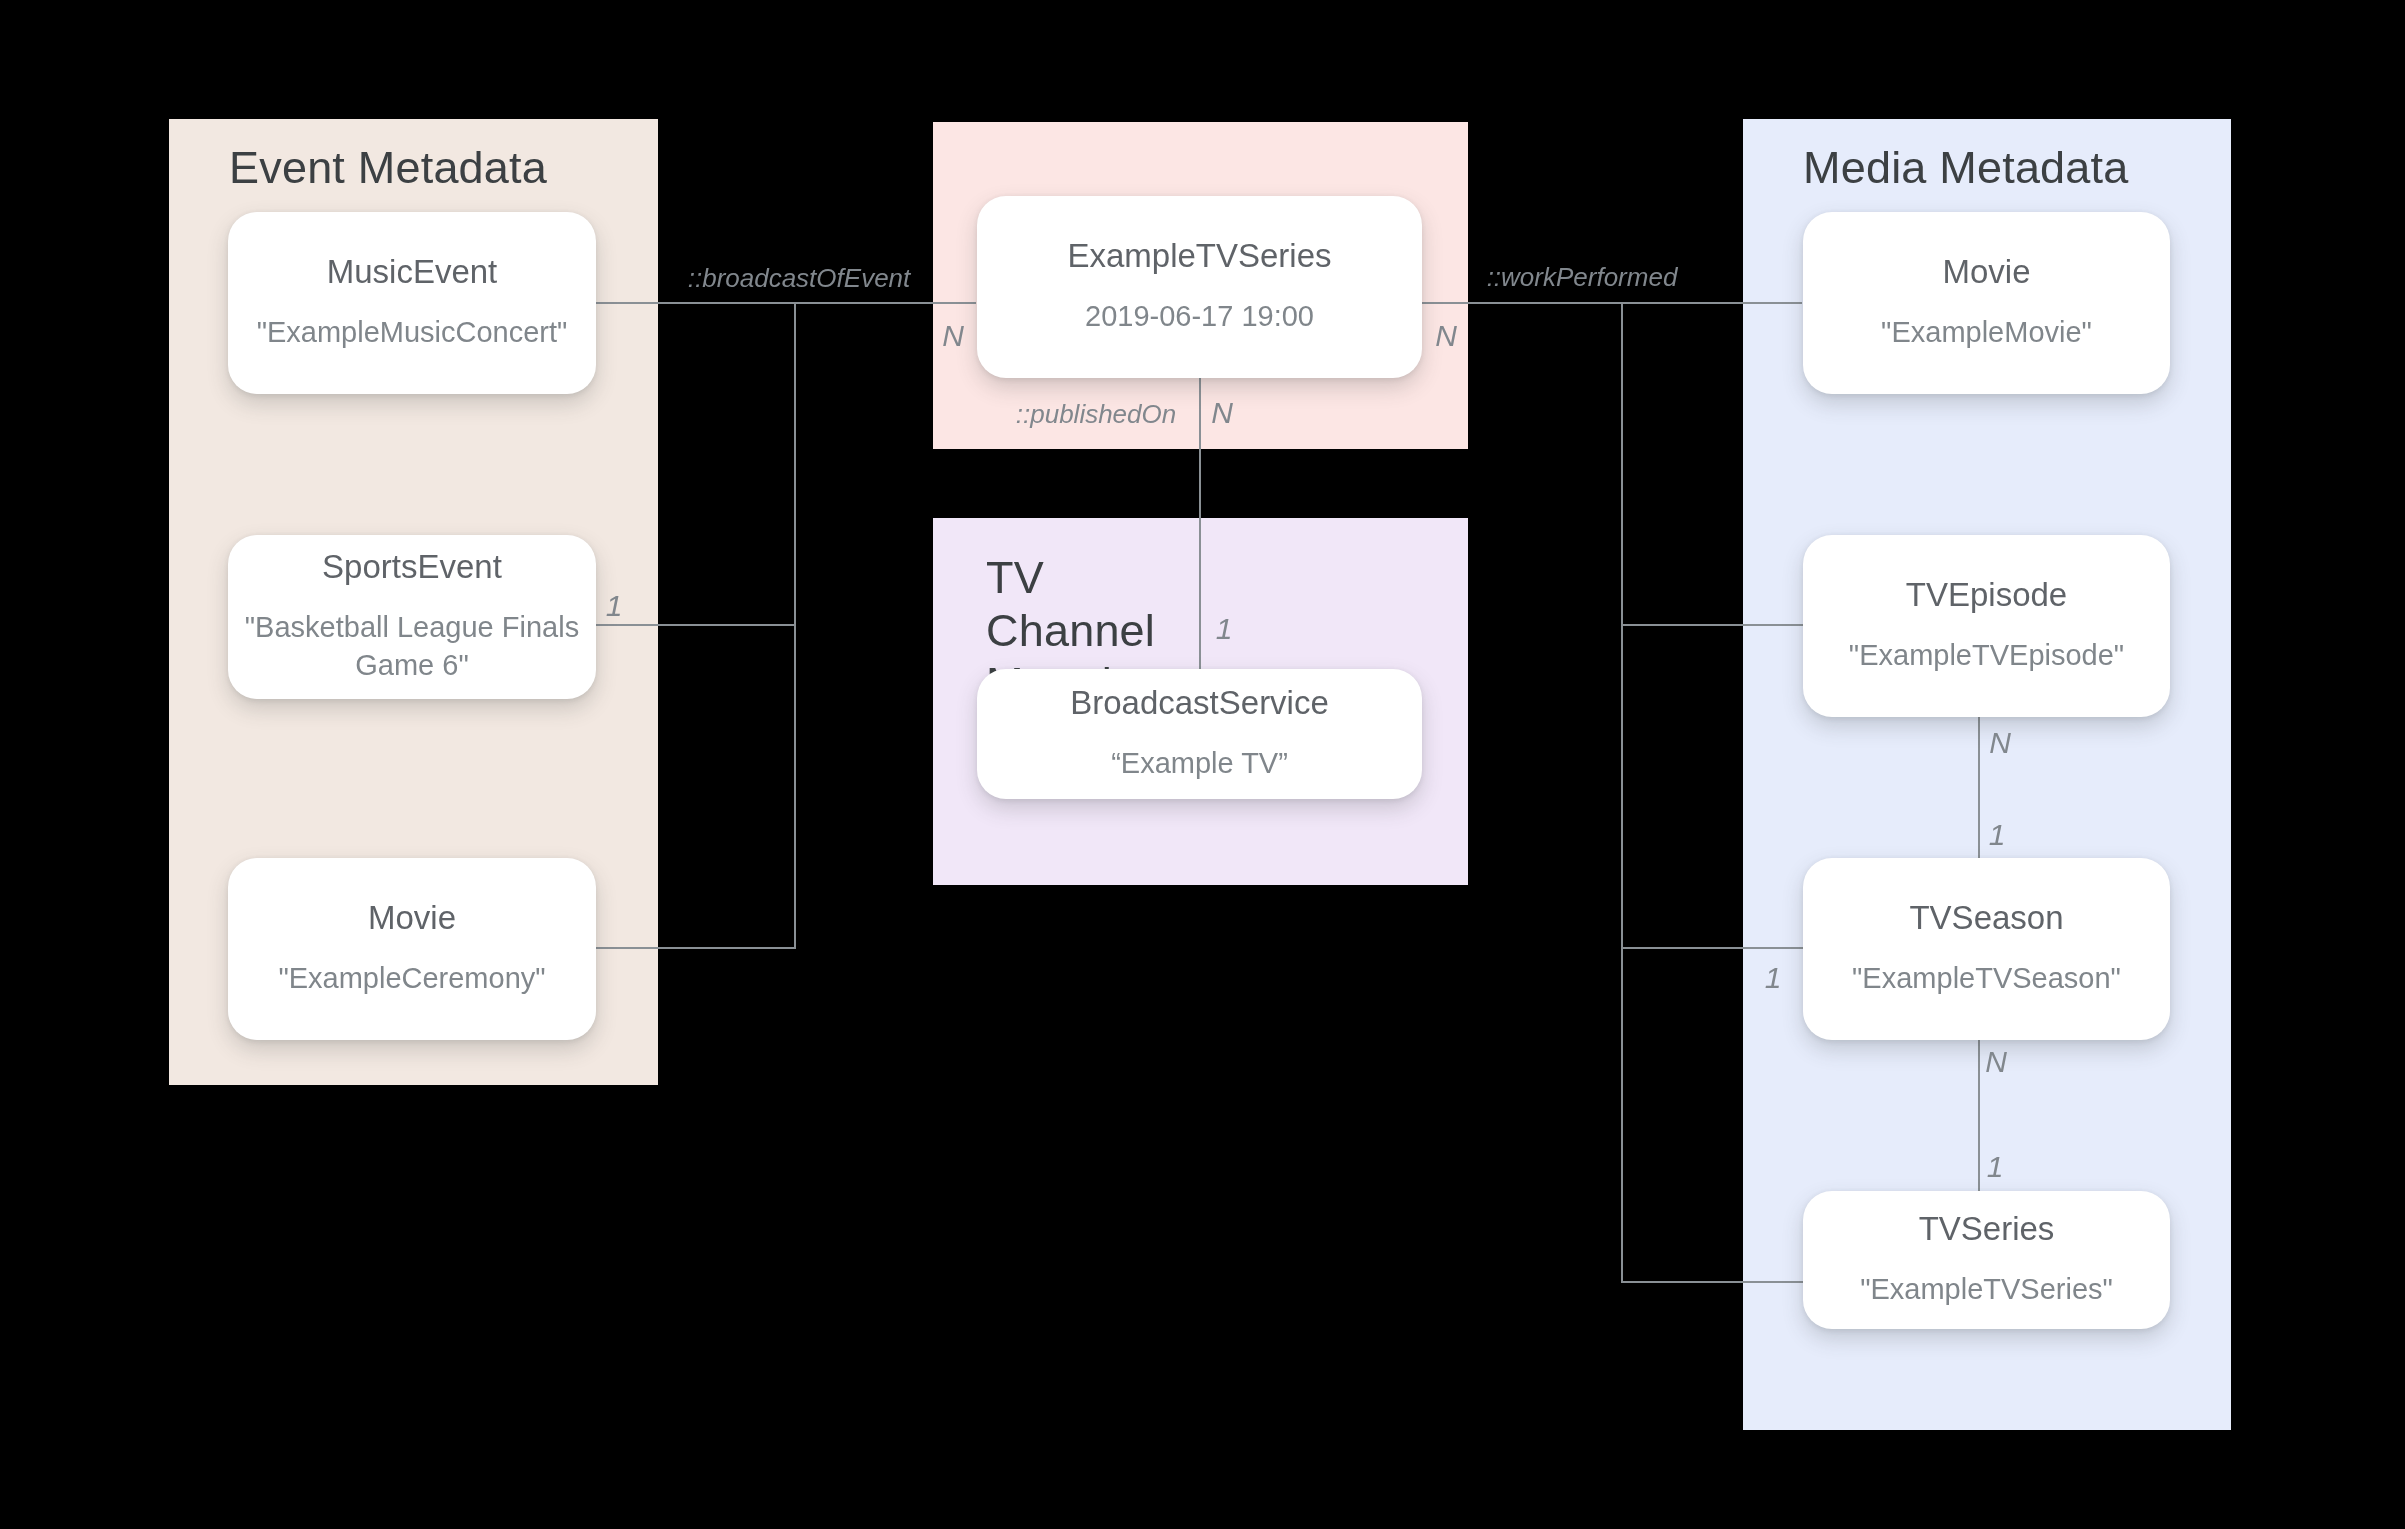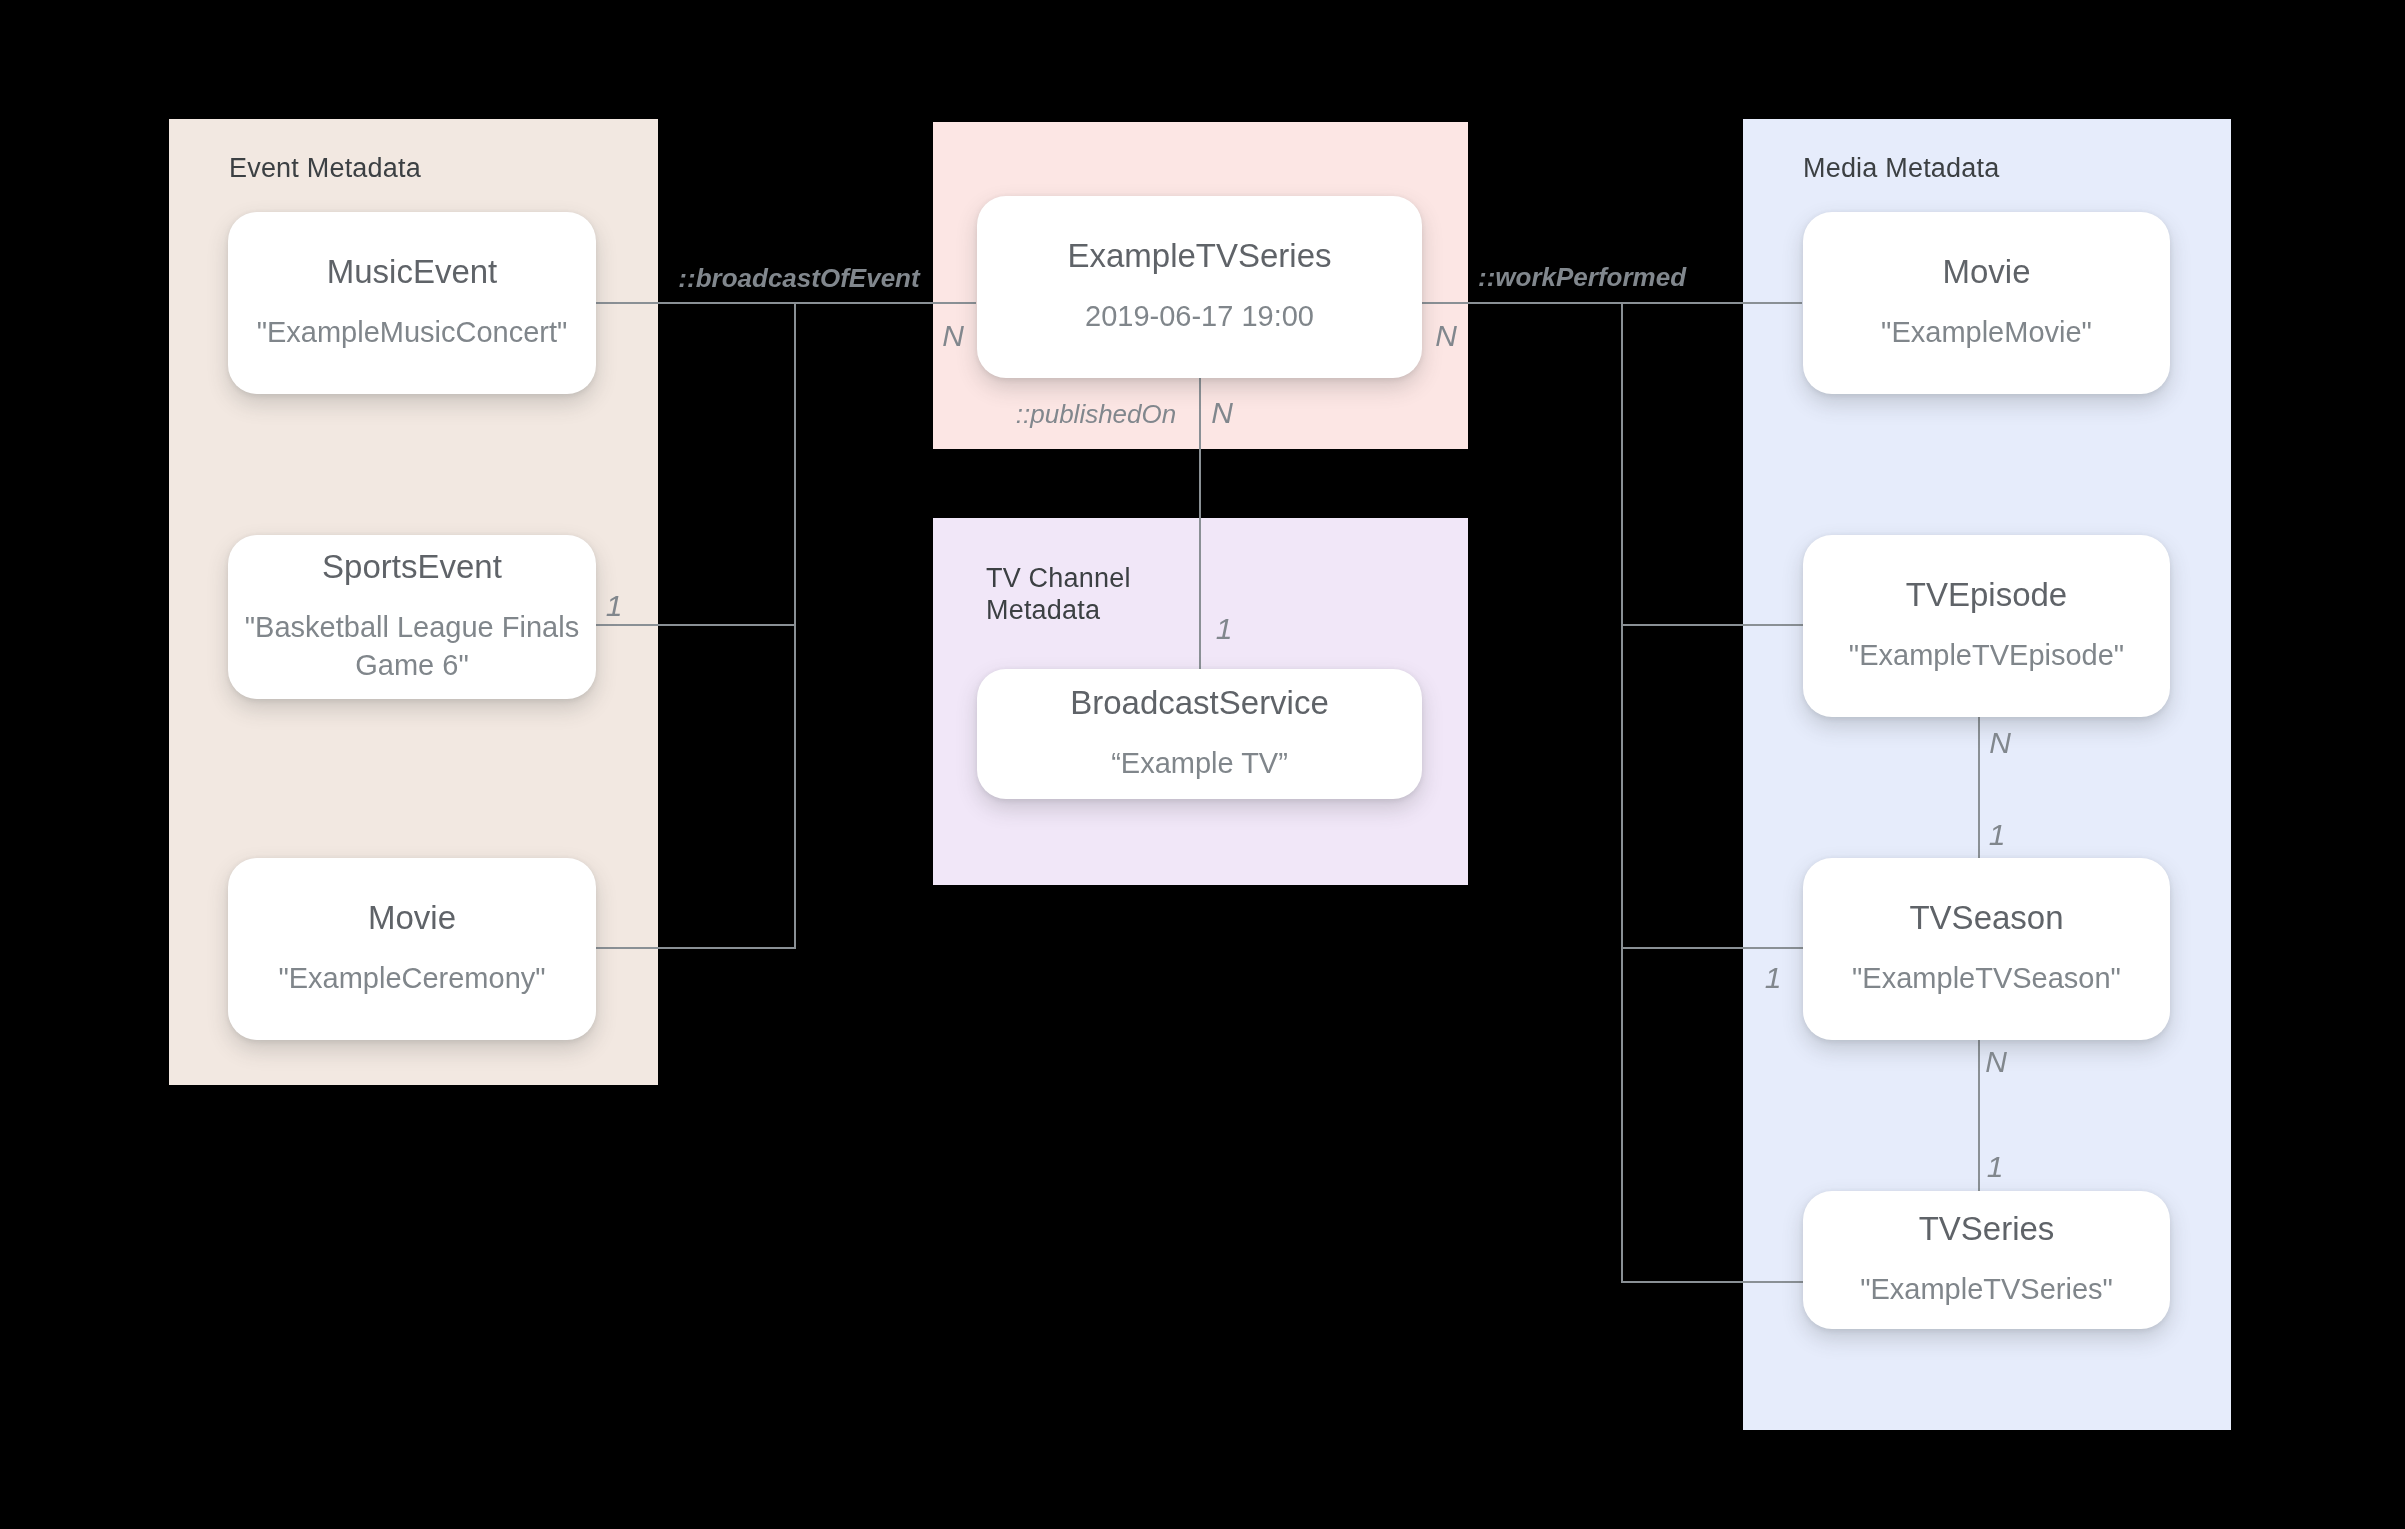--- a/index.html
+++ b/index.html
@@ -18,26 +18,25 @@
 
   
   .group { position: absolute; }
   .group-event    { left: 169px;  top: 119px; width: 489px; height: 966px; background: #f2e8e1; }
   .group-bcast    { left: 933px;  top: 122px; width: 535px; height: 327px;  background: #fce6e4; }
   .group-channel  { left: 933px;  top: 518px; width: 535px; height: 367px;  background: #f1e7f8; }
   .group-media    { left: 1743px; top: 119px; width: 488px; height: 1311px; background: #e6ecfb; }
 
   .group-title {
     position: absolute;
-    font-size: 27px;
+    font-size: 45px;
     font-weight: 400;
     line-height: 1.18;
     color: #3c4043;
     letter-spacing: 0.2px;
-    margin-top: 12px;
   }
   .title-event   { left: 229px;  top: 141px; }
   .title-channel { left: 986px; top: 551px; width: 239px; }
   .title-media   { left: 1803px; top: 141px; }
 
   
   .line { position: absolute; background: #8a9095; }
   .lh { height: 1.9px; }
   .lv { width: 1.9px; }
 
@@ -79,21 +78,21 @@
 
   
   .edge-label {
     position: absolute;
     transform: translate(-50%, -50%);
     font-style: italic;
     font-size: 26px;
     color: #81878d;
     white-space: nowrap;
   }
-  .edge-label.bold { font-weight: 700; text-align: right; }
+  .edge-label.bold { font-weight: 400; text-align: right; }
   .el-bo  { left: 799px;  top: 278px; }
   .el-pub { left: 1096px; top: 414px; font-weight: 500; text-align: center; }
   .el-wp  { left: 1582px; top: 277px; }
 
   .cardinality {
     position: absolute;
     transform: translate(-50%, -50%);
     font-style: italic;
     font-size: 30px;
     font-weight: 500;

